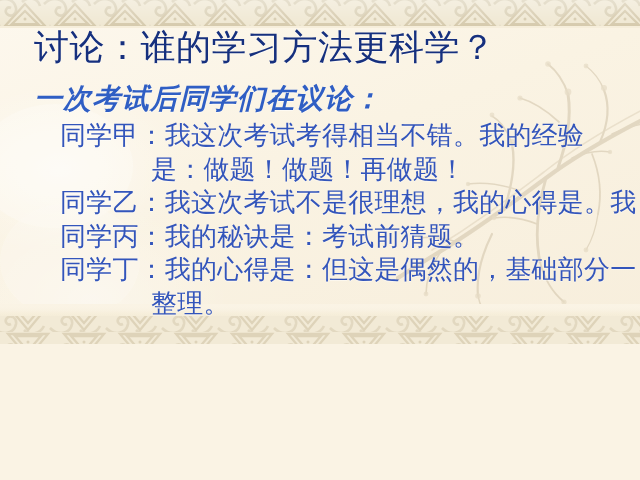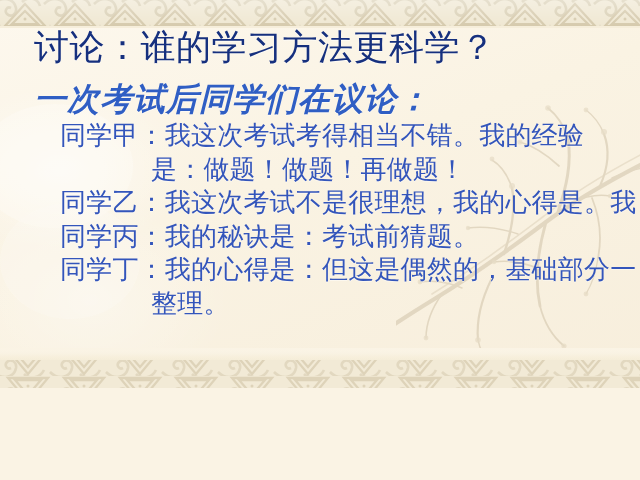--- a/index.html
+++ b/index.html
@@ -2,21 +2,21 @@
 <html><head>
 <meta charset="utf-8">
 <style>
   html,body{margin:0;padding:0;}
   body{
     width:640px;height:480px;overflow:hidden;
     font-family:"Liberation Serif","DejaVu Serif",serif;
     background:#faf3e4;
   }
   #slide{
-    position:relative;width:640px;height:388px;overflow:hidden;
+    position:relative;width:640px;height:344px;overflow:hidden;
     background:
       radial-gradient(ellipse 180px 120px at 60px 170px, rgba(255,255,255,.55) 0%, rgba(255,255,255,0) 70%),
       radial-gradient(ellipse 200px 150px at 90px 300px, rgba(255,255,255,.35) 0%, rgba(255,255,255,0) 70%),
       linear-gradient(160deg,#fdf8ee 0%,#faf3e3 45%,#f7eedc 100%);
   }
 
   
   .watermark{position:absolute;right:-6px;bottom:26px;width:250px;height:260px;
              opacity:.50;pointer-events:none;}
   .wm-left{position:absolute;left:-40px;top:96px;width:190px;height:230px;
@@ -38,21 +38,21 @@
   
   #title{
     position:absolute;left:34px;top:26px;
     font-size:35px;line-height:44px;letter-spacing:.5px;
     color:#16307e;white-space:nowrap;
     font-family:"Liberation Serif","DejaVu Serif",serif;
     text-shadow:0 1px 0 rgba(255,255,255,.55);
   }
   #subtitle{
     position:absolute;left:34px;top:84px;
-    font-size:32px;line-height:30px;letter-spacing:1px;
+    font-size:28px;line-height:30px;letter-spacing:1px;
     color:#2f5ec4;font-weight:bold;font-style:italic;
     white-space:nowrap;
     text-shadow:0 1px 0 rgba(255,255,255,.5);
   }
   #body{
     position:absolute;left:52px;top:119px;width:600px;margin-left:8px;
   }
   .line{
     font-size:26px;line-height:33.5px;
     color:#3355bb;white-space:nowrap;letter-spacing:.2px;

